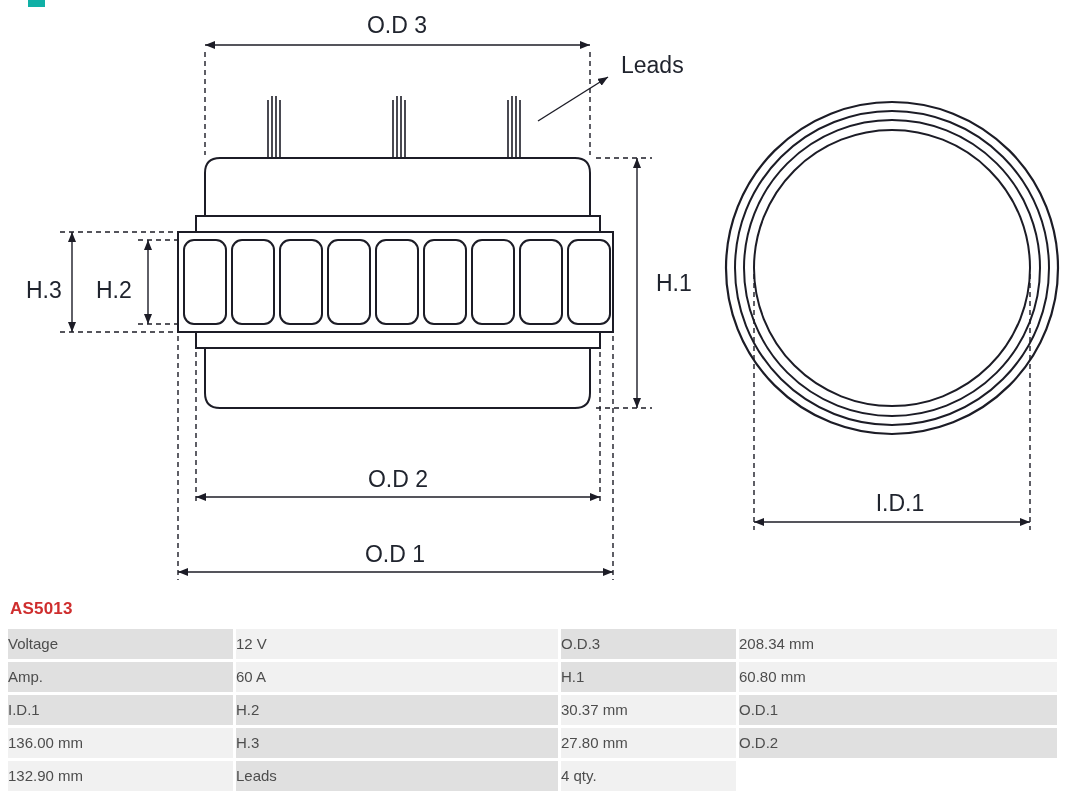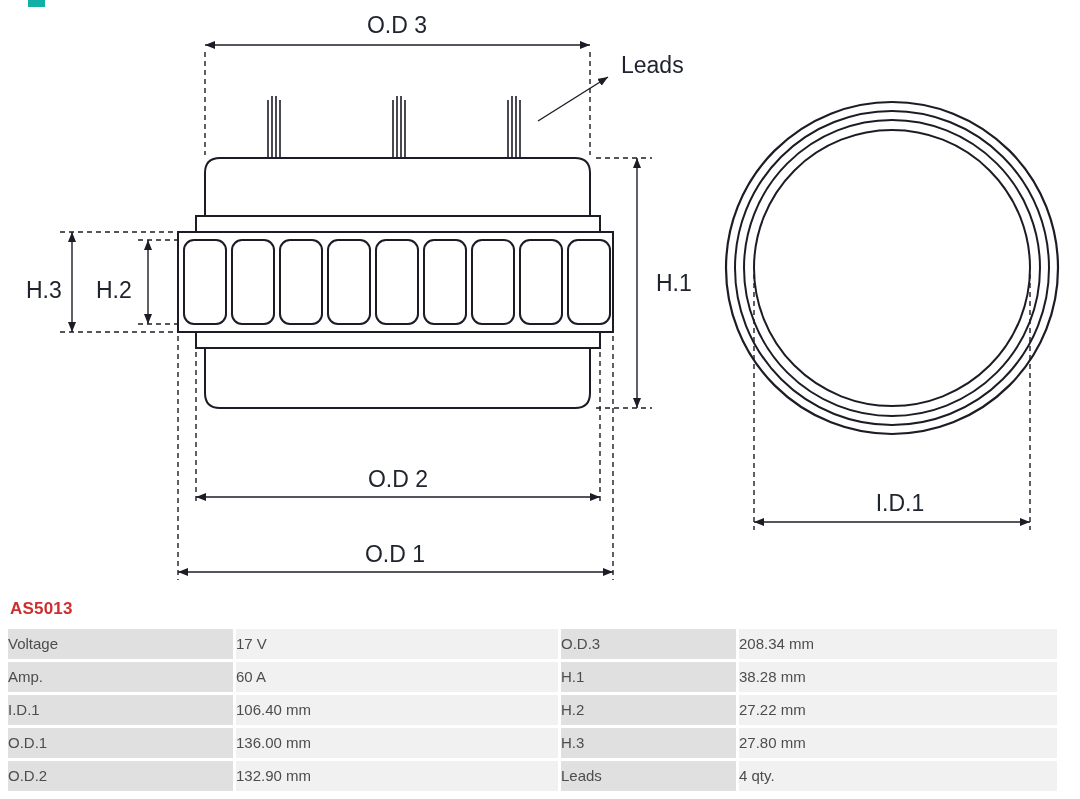--- a/index.html
+++ b/index.html
@@ -151,33 +151,32 @@
     <text class="dim-text" x="398" y="487" text-anchor="middle">O.D 2</text>
     <text class="dim-text" x="395" y="562" text-anchor="middle">O.D 1</text>
     <text class="dim-text" x="900" y="511" text-anchor="middle">I.D.1</text>
   </svg>
 
   <div class="product-code">AS5013</div>
 
   <div class="spec-table">
 
     <div class="cell label">Voltage</div>
-    <div class="cell value">17 V</div>
+    <div class="cell value">12 V</div>
     <div class="cell label">O.D.3</div>
     <div class="cell value">208.34 mm</div>
 
     <div class="cell label">Amp.</div>
     <div class="cell value">60 A</div>
     <div class="cell label">H.1</div>
-    <div class="cell value">38.28 mm</div>
+    <div class="cell value">60.80 mm</div>
 
     <div class="cell label">I.D.1</div>
-    <div class="cell value">106.40 mm</div>
     <div class="cell label">H.2</div>
-    <div class="cell value">27.22 mm</div>
+    <div class="cell value">30.37 mm</div>
 
     <div class="cell label">O.D.1</div>
     <div class="cell value">136.00 mm</div>
     <div class="cell label">H.3</div>
     <div class="cell value">27.80 mm</div>
 
     <div class="cell label">O.D.2</div>
     <div class="cell value">132.90 mm</div>
     <div class="cell label">Leads</div>
     <div class="cell value">4 qty.</div>

